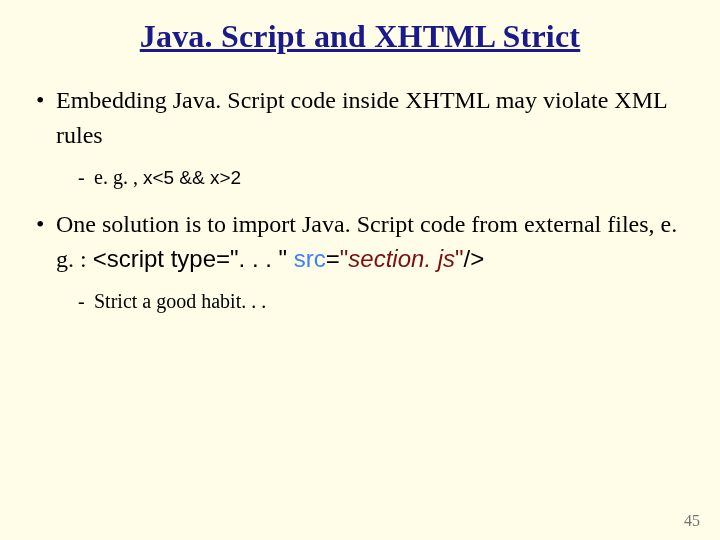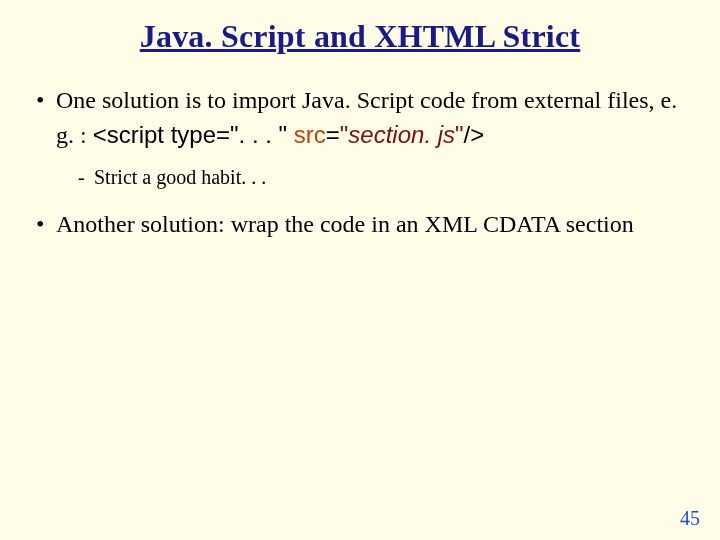--- a/index.html
+++ b/index.html
@@ -70,53 +70,58 @@
     font-family: Arial, Helvetica, sans-serif;
   }
   .code-sm {
     font-family: Arial, Helvetica, sans-serif;
     font-size: 19px;
   }
   .italic {
     font-style: italic;
   }
   .green {
-    color: #c2410c;
+    color: #3b82f6;
   }
   .dred {
     color: #7a1010;
   }
   .page-num {
     position: absolute;
     right: 20px;
     bottom: 10px;
-    font-size: 20px;
-    color: #1d4ed8;
+    font-size: 16px;
+    color: #737373;
     font-family: "Times New Roman", Times, serif;
   }
 </style>
 </head>
 <body>
 
 <div class="slide">
 
   <h1 class="title">Java. Script and XHTML Strict</h1>
 
   <ul class="top">
 
+    <li>
+      <span>Embedding Java. Script code inside XHTML may violate XML rules</span>
+      <ul class="sub">
+        <li>
+          <span>e. g. , </span><span class="code-sm">x&lt;5 &amp;&amp; x&gt;2</span>
+        </li>
+      </ul>
+    </li>
 
     <li>
       <span>One solution is to import Java. Script code from external files, e. g. : </span><span class="sans">&lt;script type=". . . " </span><span class="sans green">src</span><span class="sans">=</span><span class="sans dred">"</span><span class="sans dred italic">section. js</span><span class="sans dred">"</span><span class="sans">/&gt;</span>
       <ul class="sub">
         <li>
           <span>Strict a good habit. . .</span>
         </li>
       </ul>
     </li>
 
-    <li>
-      <span>Another solution: wrap the code in an XML CDATA section</span>
-    </li>
 
   </ul>
 
   <div class="page-num">45</div>
 </div>
 
 </body></html>

